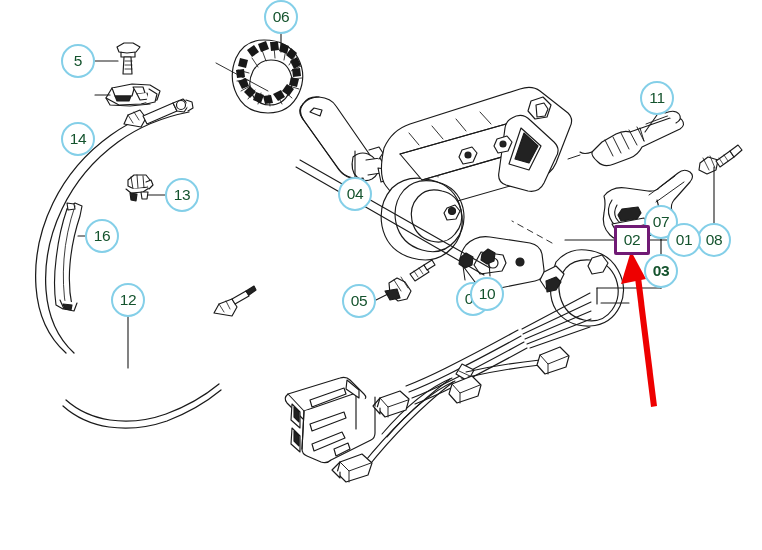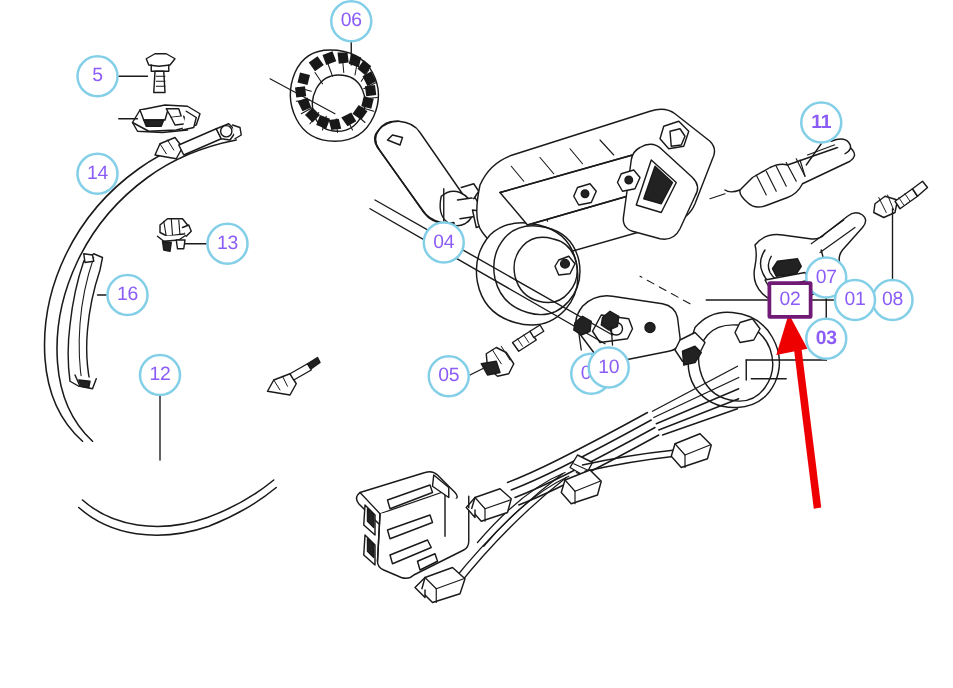--- a/index.html
+++ b/index.html
@@ -19,21 +19,21 @@
   #art{position:absolute;left:0;top:0;width:762px;height:550px;}
   .callouts{position:absolute;left:0;top:0;width:762px;height:550px;}
 
   .callout{
     position:absolute;
     width:34px;height:34px;
     margin-left:-17px;margin-top:-17px;
     border-radius:50%;
     border:2.2px solid #84cfe8;
     background:#ffffff;
-    color:#8b5cf6;
+    color:#14532d;
     font-size:15.5px;
     font-family:"Liberation Sans", sans-serif;
     display:flex;align-items:center;justify-content:center;
     box-sizing:border-box;
     letter-spacing:-0.3px;
   }
   .callout.hl{
     border:3px solid #701a75;
     border-radius:2px;
     background:#ffffff;
@@ -361,21 +361,21 @@
       </div>
     <div class="callout" style="left:359px;top:301px;">
         <span>05</span>
       </div>
     <div class="callout under" style="left:473px;top:299px;">
         <span>09</span>
       </div>
     <div class="callout over" style="left:487px;top:294px;">
         <span>10</span>
       </div>
-    <div class="callout" style="left:657px;top:98px;font-weight:bold;">
+    <div class="callout" style="left:657px;top:98px;">
         <span>11</span>
       </div>
     <div class="callout" style="left:714px;top:240px;justify-content:center;">
         <span>08</span>
       </div>
     <div class="callout" style="left:661px;top:222px;">
         <span>07</span>
       </div>
     <div class="callout" style="left:684px;top:240px;text-align:center;">
         <span>01</span>

